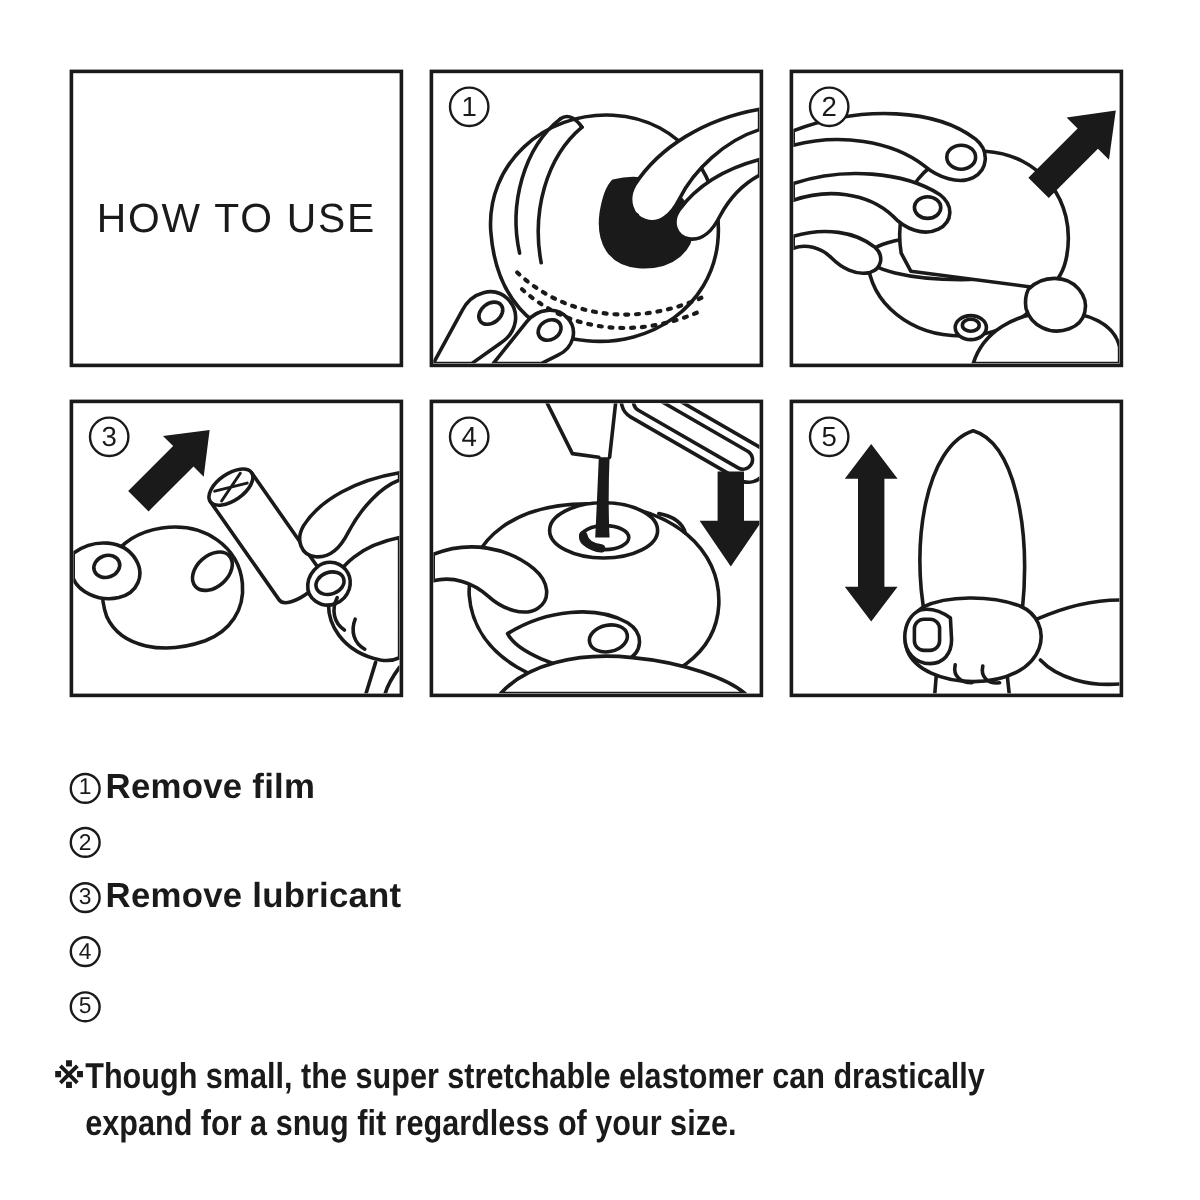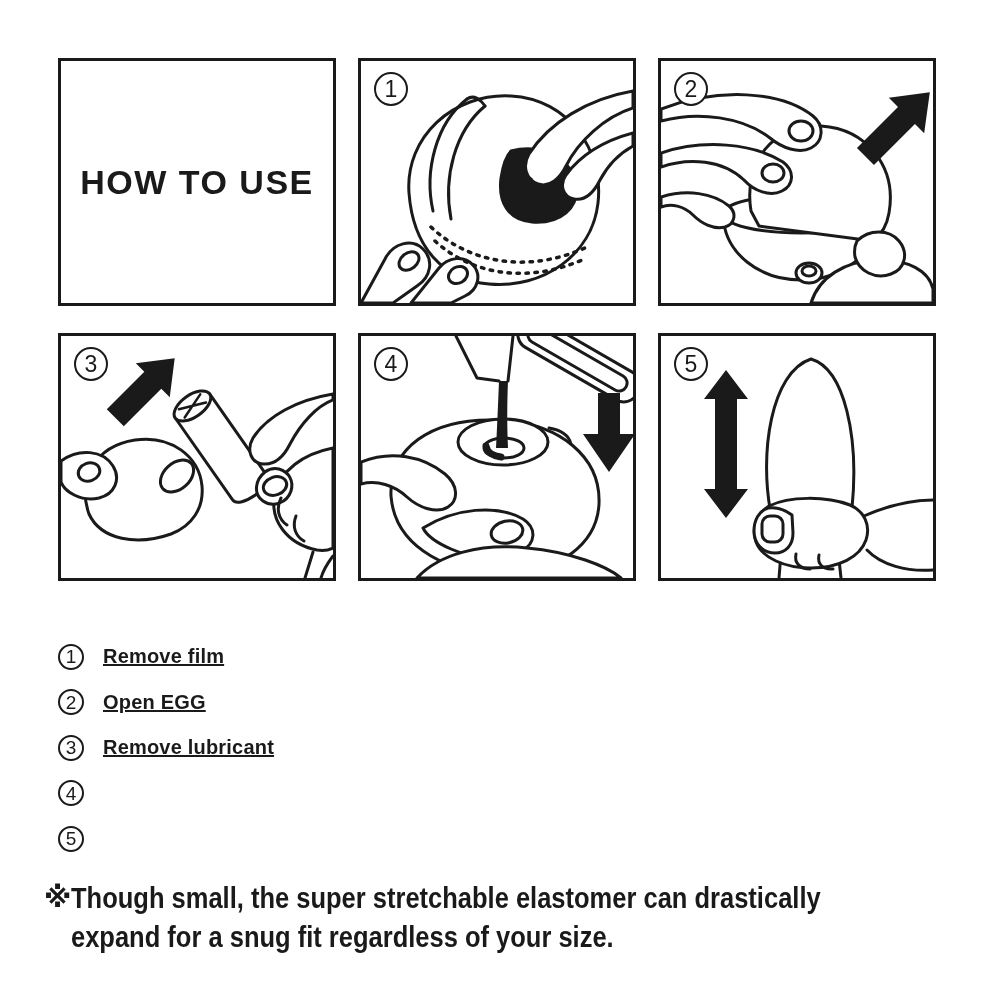--- a/index.html
+++ b/index.html
@@ -15,30 +15,30 @@
   }
   .panel { position:relative; border:3px solid #1a1a1a; background:#fff; overflow:hidden; }
   .panel svg { position:absolute; left:0; top:0; width:272px; height:242px; display:block; }
   .badge {
     position:absolute; z-index:2; top:11px; left:13px; width:34px; height:34px;
     border:2.5px solid #1a1a1a; border-radius:50%; background:#fff;
     display:flex; align-items:center; justify-content:center;
     font-size:23px; font-weight:400; line-height:1;
   }
   .title-panel { display:flex; align-items:center; justify-content:center; }
-  .title-text { font-size:34px; font-weight:700; letter-spacing:1.5px; white-space:nowrap; }
+  .title-text { font-size:34px; font-weight:400; letter-spacing:1.5px; white-space:nowrap; }
 
   .steps { position:absolute; left:58px; top:634px; list-style:none; }
   .step { display:flex; align-items:center; height:45.5px; }
   .step-badge {
     flex:0 0 26px; width:26px; height:26px; border:2px solid #1a1a1a; border-radius:50%;
     display:flex; align-items:center; justify-content:center;
     font-size:19px; font-weight:400; line-height:1;
   }
-  .step-label { margin-left:19px; font-size:20px; font-weight:700; letter-spacing:0.2px; white-space:nowrap;text-decoration:underline; }
+  .step-label { margin-left:4px; font-size:29px; font-weight:700; letter-spacing:0.2px; white-space:nowrap; }
 
   .note { position:absolute; left:44px; top:878px; display:flex; align-items:flex-start; font-weight:700; }
   .note-marker { font-size:28px; line-height:39px; }
   .note-lines { font-size:30px; line-height:39px; transform:scaleX(0.85); transform-origin:left top; white-space:nowrap; }
 </style>
 </head>
 <body>
 
 <div class="page">
 
@@ -169,21 +169,20 @@
 
   </div>
 
   <ul class="steps">
     <li class="step">
       <span class="step-badge">1</span>
       <span class="step-label">Remove film</span>
     </li>
     <li class="step">
       <span class="step-badge">2</span>
-      <span class="step-label">Open EGG</span>
     </li>
     <li class="step">
       <span class="step-badge">3</span>
       <span class="step-label">Remove lubricant</span>
     </li>
     <li class="step">
       <span class="step-badge">4</span>
     </li>
     <li class="step">
       <span class="step-badge">5</span>

